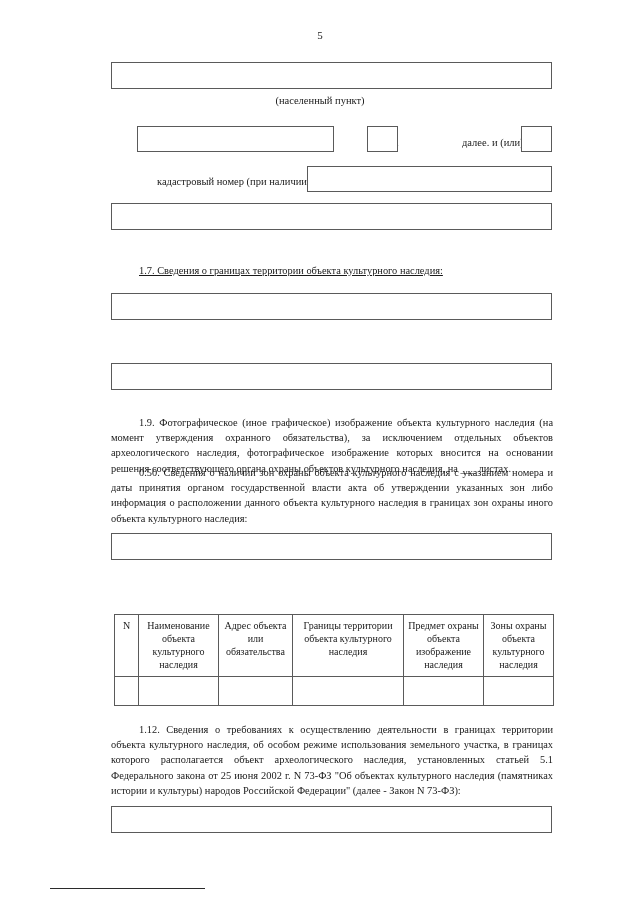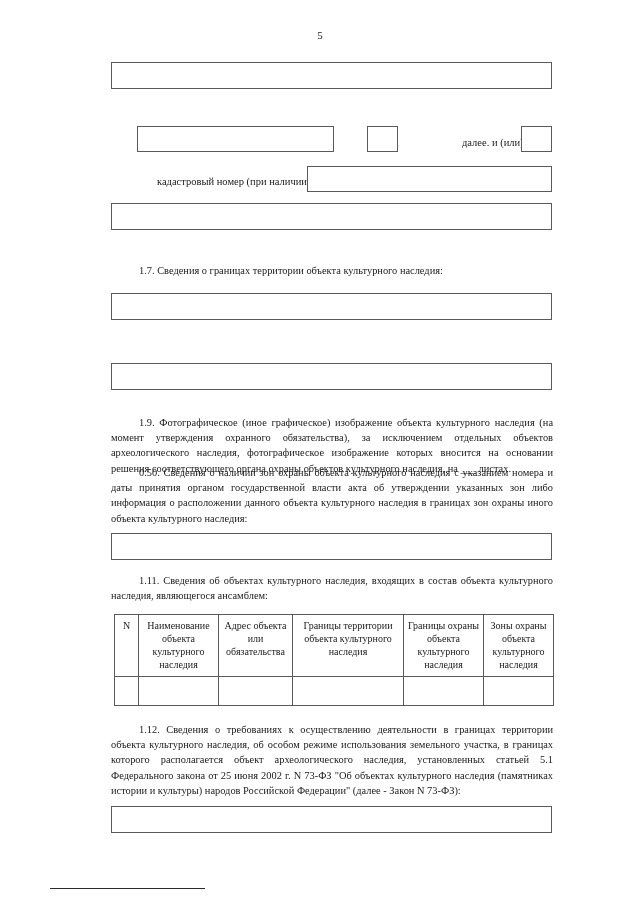--- a/index.html
+++ b/index.html
@@ -108,63 +108,63 @@
   }
 </style>
 </head>
 <body>
 
 <div class="page">
 
   <div class="page-number">5</div>
 
   <div class="fieldbox" style="left:111px; top:62px; width:441px; height:27px;"></div>
+  <div class="caption" style="top:94px;">(населенный пункт)</div>
 
   <div class="inline-label" style="left:113px; top:136px;">ул.</div>
   <div class="fieldbox" style="left:137px; top:126px; width:197px; height:26px;"></div>
 
   <div class="inline-label" style="left:347px; top:136px;">д.</div>
   <div class="fieldbox" style="left:367px; top:126px; width:31px; height:26px;"></div>
 
   <div class="inline-label" style="left:418px; top:136px;">далее. и (или) стр.</div>
   <div class="fieldbox" style="left:521px; top:126px; width:31px; height:26px;"></div>
 
   <div class="inline-label" style="left:113px; top:175px;">кадастровый номер (при наличии):</div>
   <div class="fieldbox" style="left:307px; top:166px; width:245px; height:26px;"></div>
 
   <div class="fieldbox" style="left:111px; top:203px; width:441px; height:27px;"></div>
 
-  <div class="para nojust" style="top:263px;">1.7. Сведения о границах территории объекта культурного наследия:</div>
+  <div class="para nojust" style="top:263px;text-decoration:underline;">1.7. Сведения о границах территории объекта культурного наследия:</div>
   <div class="fieldbox" style="left:111px; top:293px; width:441px; height:27px;"></div>
 
   <div class="fieldbox" style="left:111px; top:363px; width:441px; height:27px;"></div>
 
   <div class="para" style="top:415px;">1.9. Фотографическое (иное графическое) изображение объекта культурного наследия (на момент утверждения охранного обязательства), за исключением отдельных объектов археологического наследия, фотографическое изображение которых вносится на основании решения соответствующего органа охраны объектов культурного наследия, на ___ листах.</div>
 
   <div class="para" style="top:465px;">0.50. Сведения о наличии зон охраны объекта культурного наследия с указанием номера и даты принятия органом государственной власти акта об утверждении указанных зон либо информация о расположении данного объекта культурного наследия в границах зон охраны иного объекта культурного наследия:</div>
   <div class="fieldbox" style="left:111px; top:533px; width:441px; height:27px;"></div>
 
-  <div class="para" style="top:573px;">1.11. Сведения об объектах культурного наследия, входящих в состав объекта культурного наследия, являющегося ансамблем:</div>
 
   <table class="tbl" style="left:114px; top:614px; width:439px;">
     <colgroup>
       <col style="width:24px">
       <col style="width:80px">
       <col style="width:74px">
       <col style="width:111px">
       <col style="width:80px">
       <col style="width:70px">
     </colgroup>
     <thead>
       <tr>
         <td>N</td>
         <td>Наименование объекта культурного наследия</td>
         <td>Адрес объекта или обязательства</td>
         <td>Границы территории объекта культурного наследия</td>
-        <td>Границы охраны объекта культурного наследия</td>
+        <td>Предмет охраны объекта изображение наследия</td>
         <td>Зоны охраны объекта культурного наследия</td>
       </tr>
     </thead>
     <tbody>
       <tr>
         <td class="empty"></td>
         <td class="empty"></td>
         <td class="empty"></td>
         <td class="empty"></td>
         <td class="empty"></td>

